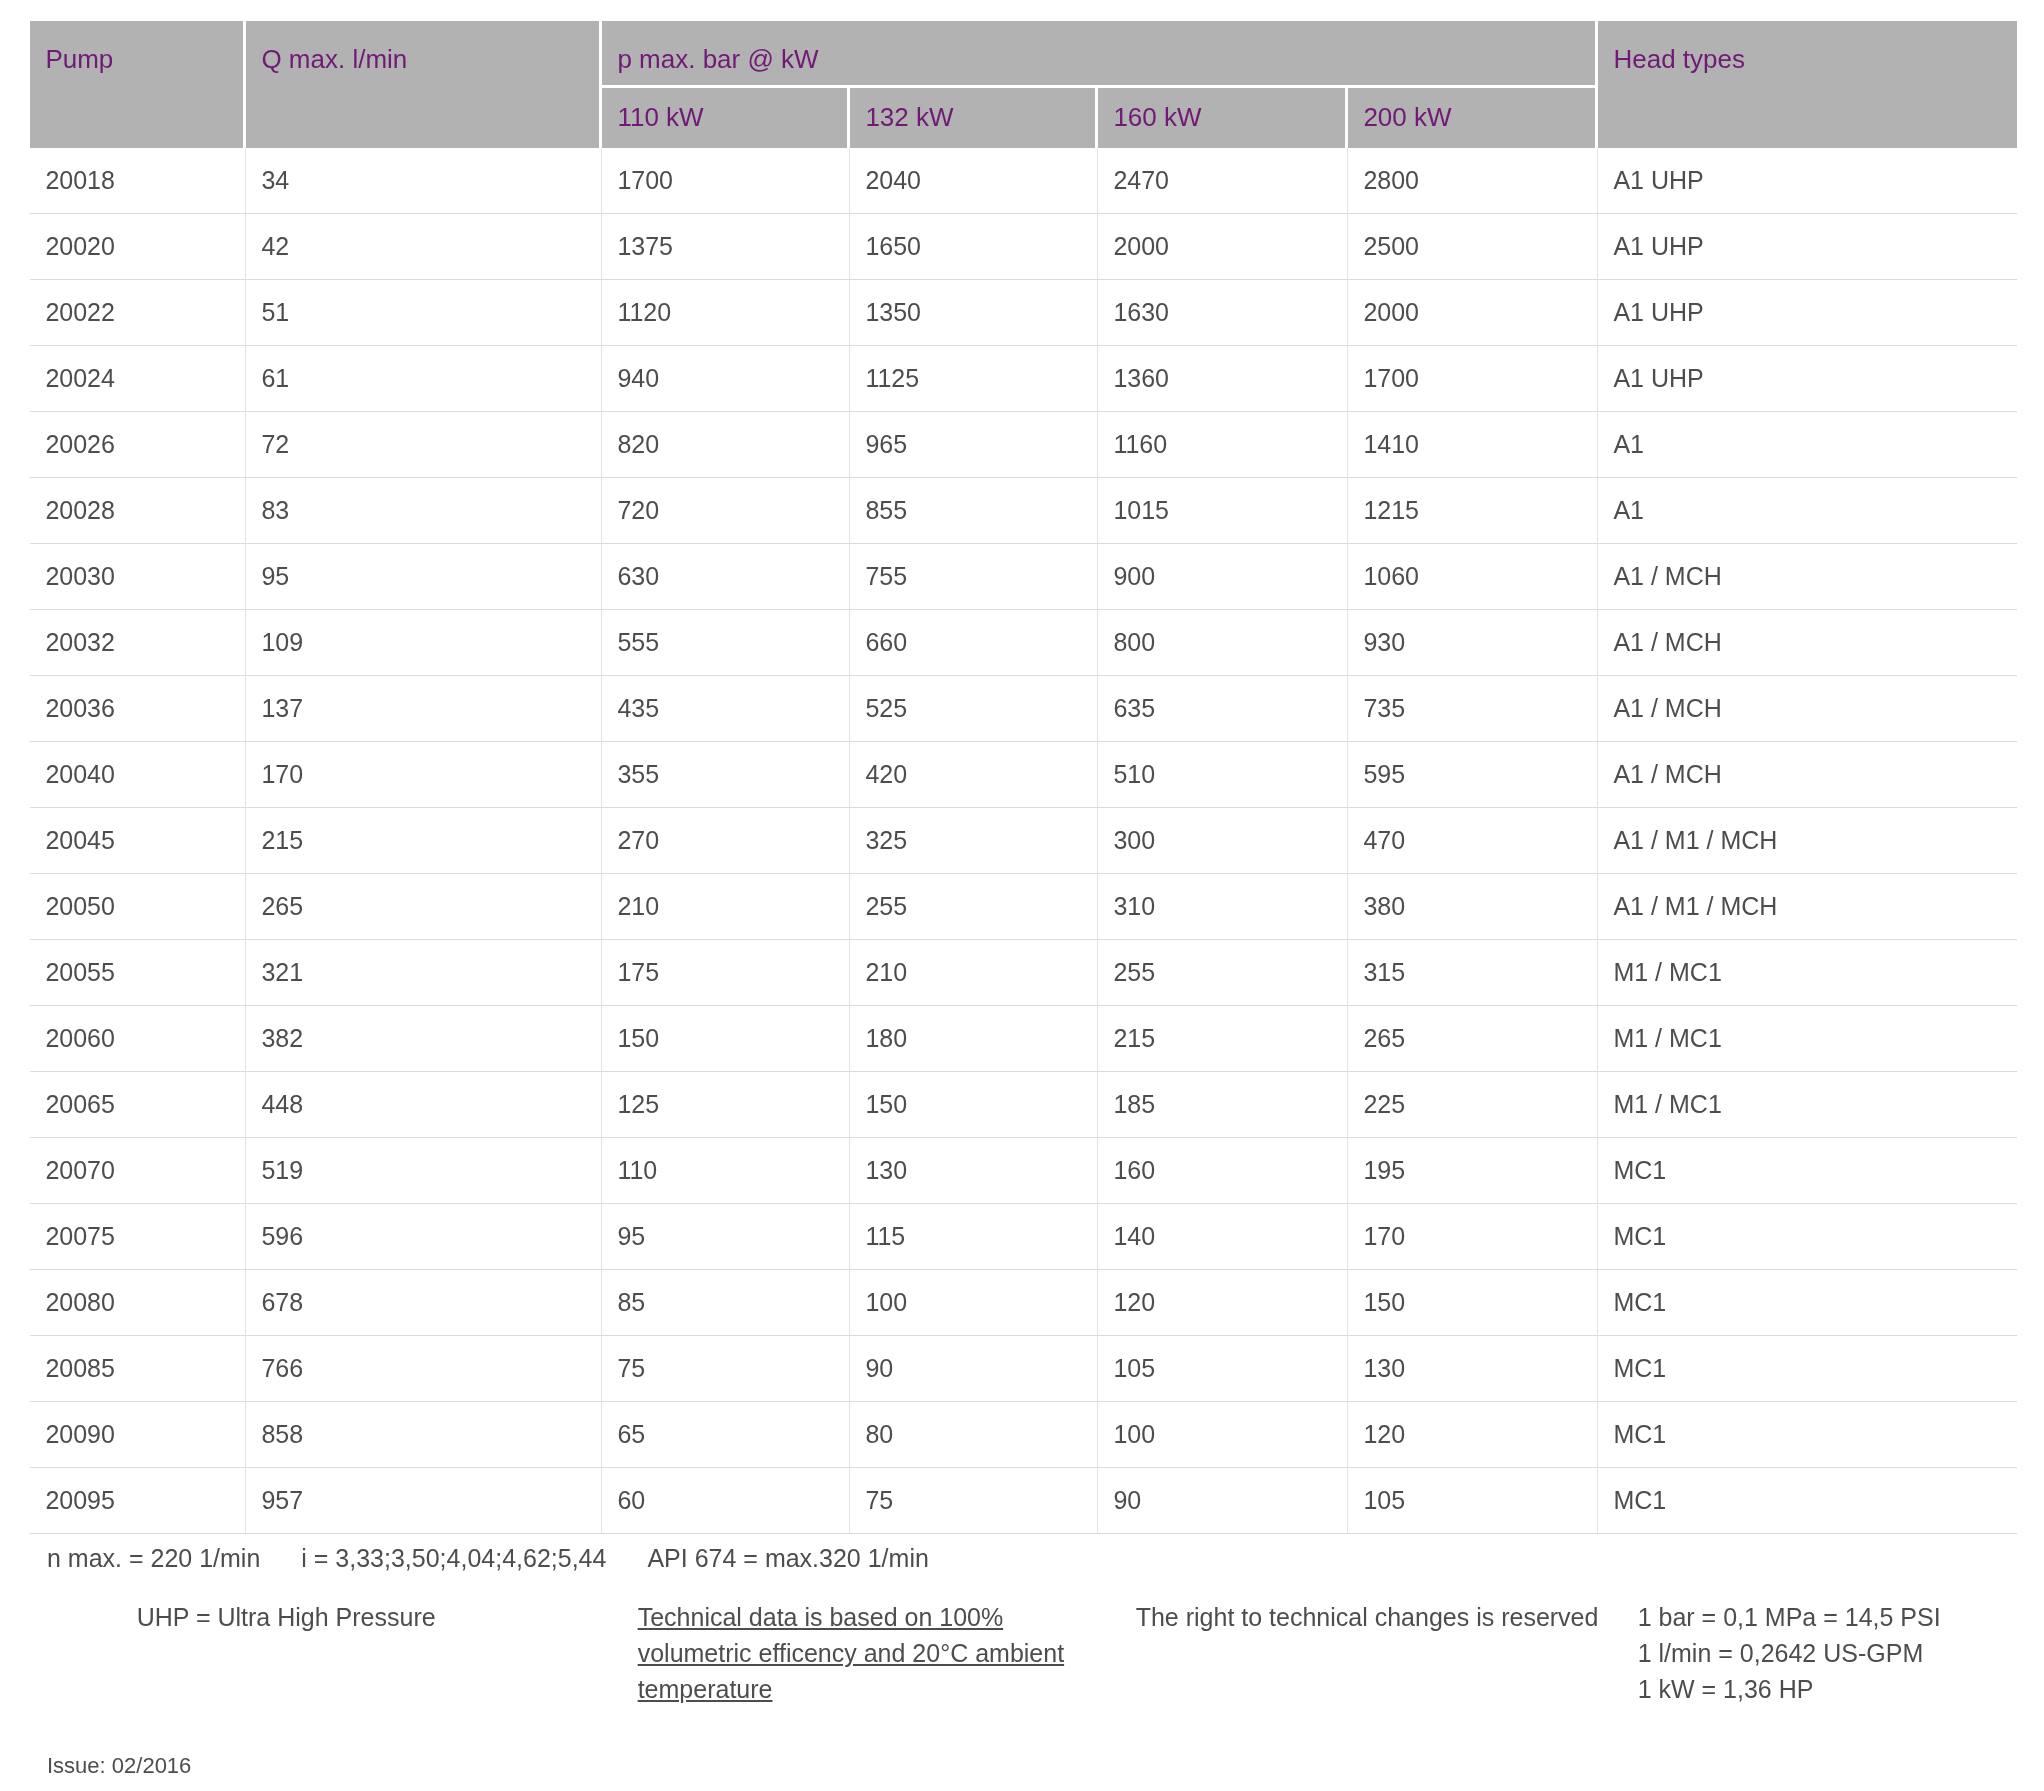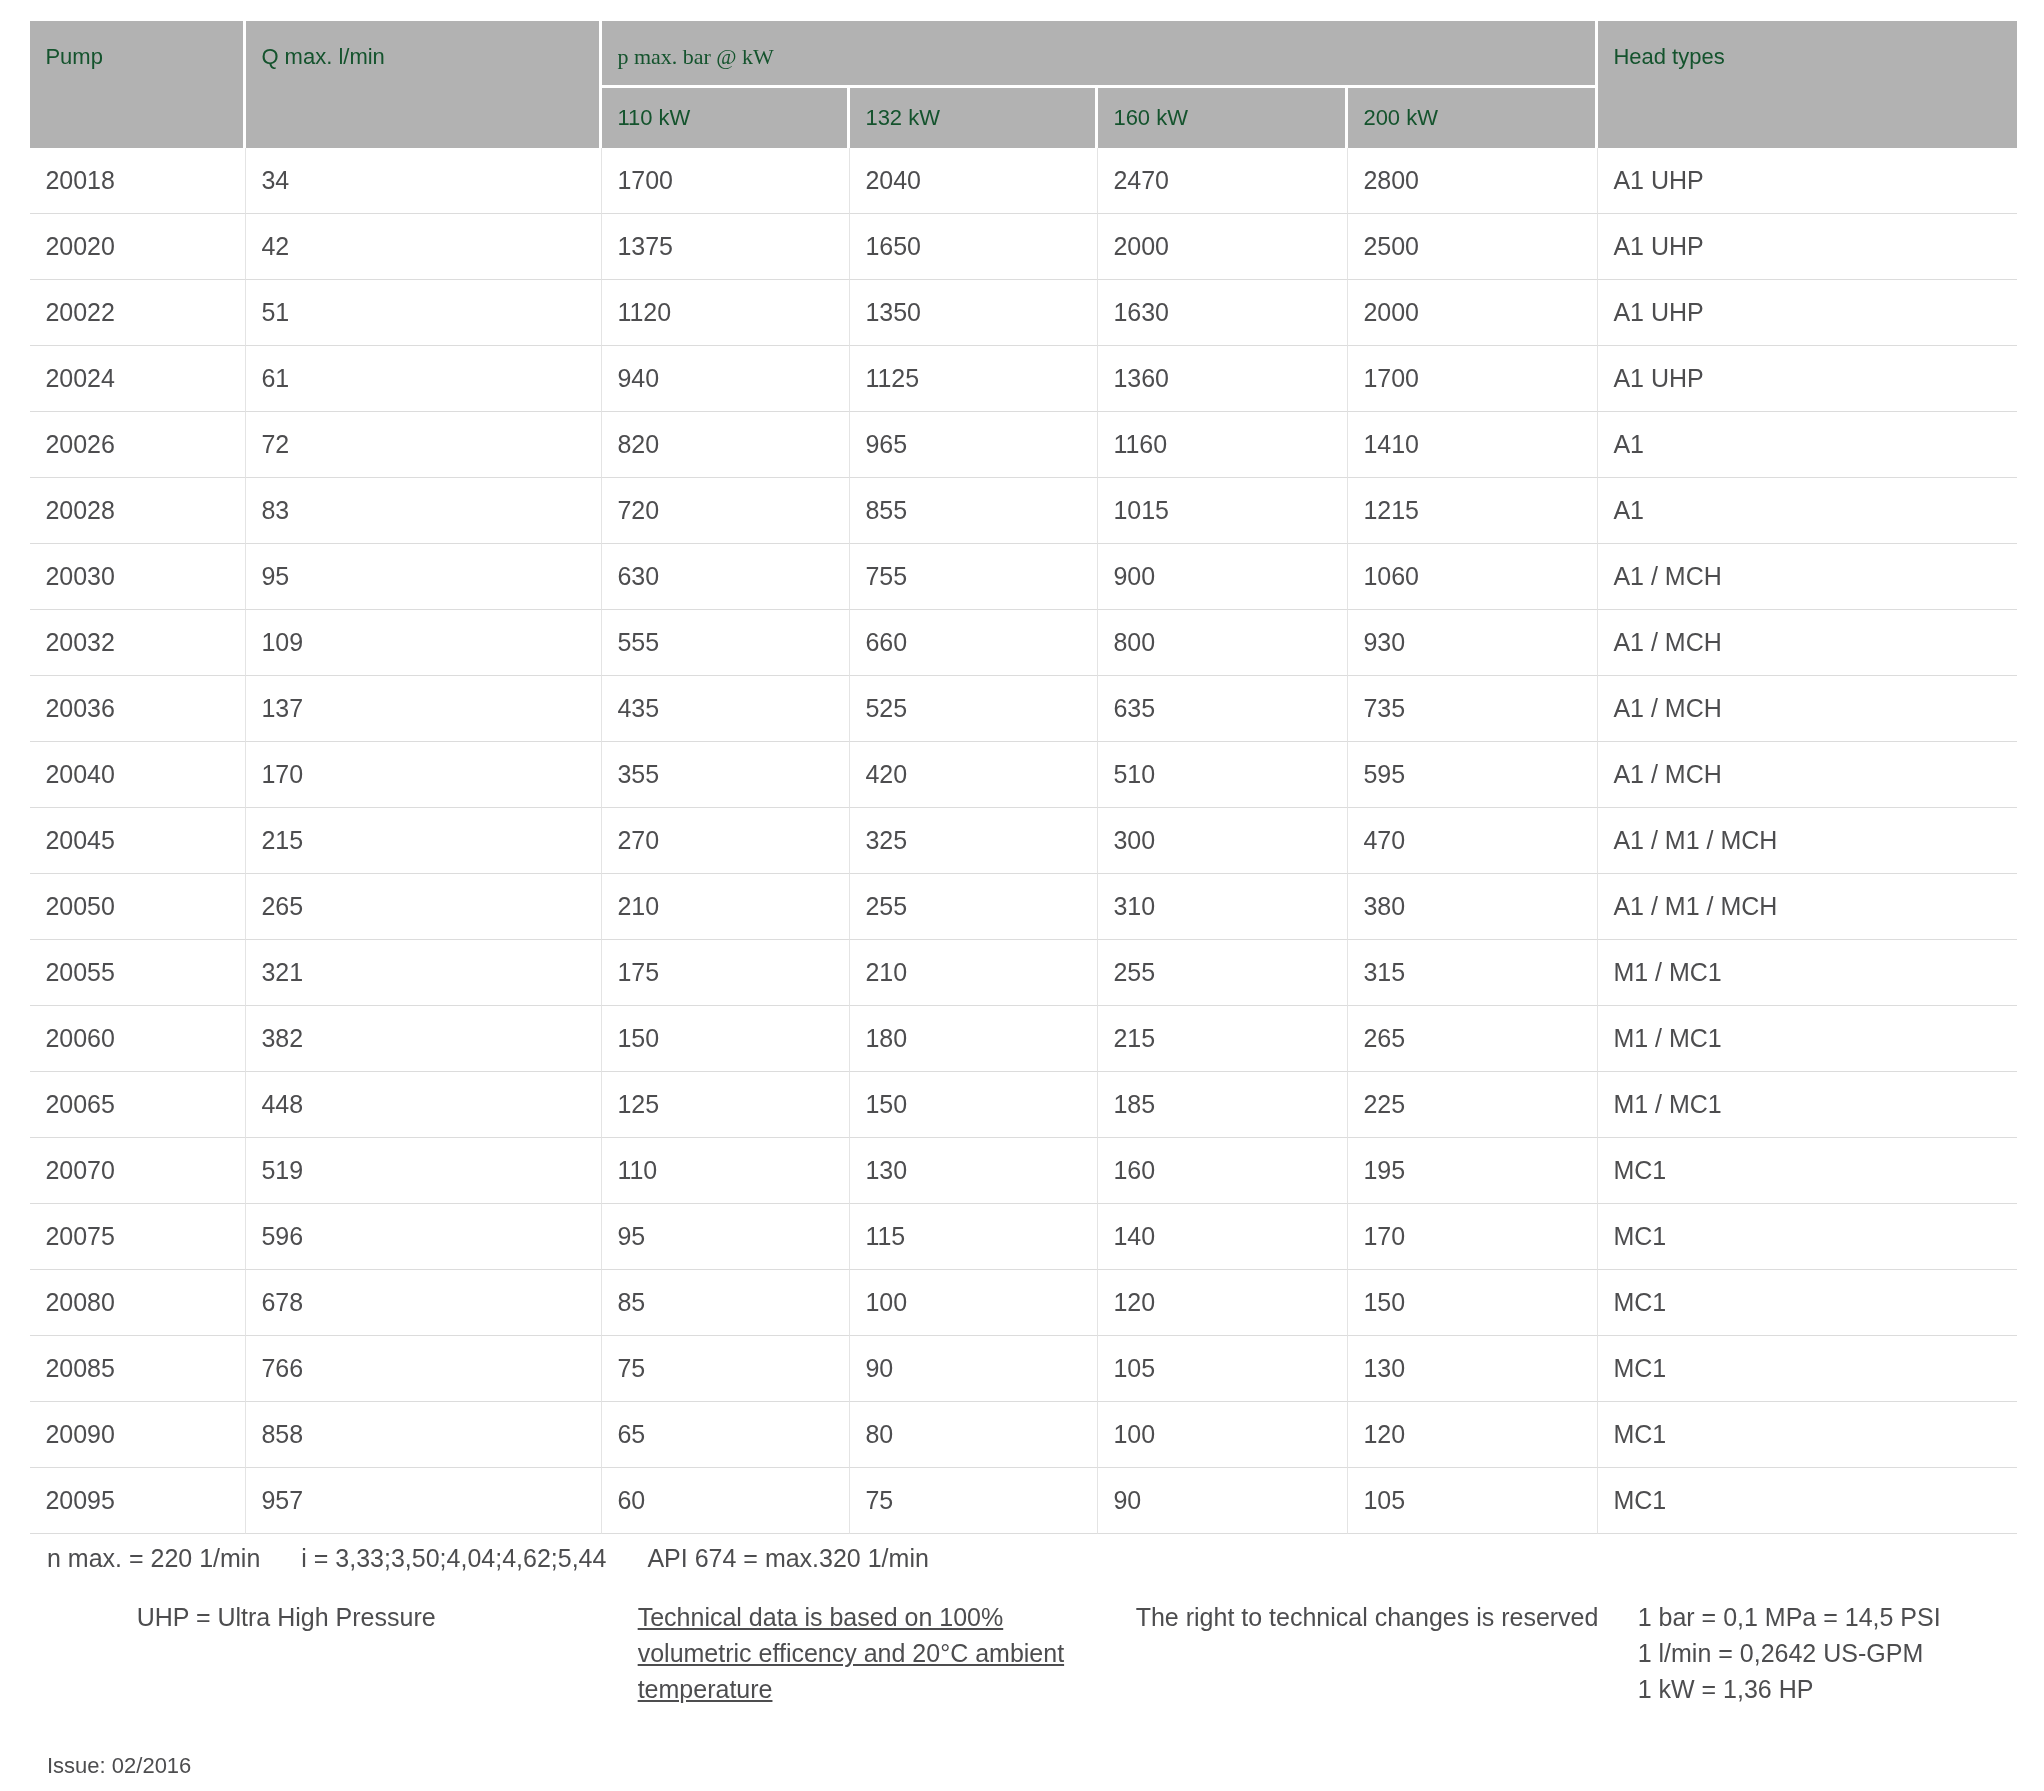--- a/index.html
+++ b/index.html
@@ -23,40 +23,39 @@
   table.spec-table {
     border-collapse: separate;
     border-spacing: 0;
     width: 1987px;
     table-layout: fixed;
     font-size: 25px;
   }
 
   thead th {
     background: #b2b2b2;
-    color: #14532d;
+    color: #701a75;
     font-weight: 300;
     text-align: left;
     padding-left: 15.4px;
-    font-size: 22px;
+    font-size: 26px;
   }
   thead tr.hrow-1 { height: 67px; }
   thead tr.hrow-2 { height: 60px; }
 
   th.span-both {
     vertical-align: top;
     padding-top: 23px;
   }
   th.sep-right   { border-right: 3.4px solid #ffffff; }
   th.group-pmax  {
     vertical-align: top;
     padding-top: 23px;
     border-right: 3.4px solid #ffffff;
     border-bottom: 3.4px solid #ffffff;
-    font-family: Liberation Serif, serif;
   }
   th.kw-col { vertical-align: middle; margin-left: 28px; }
 
   tbody td {
     height: 66px;
     vertical-align: middle;
     padding-left: 15.4px;
     background: #ffffff;
     border-bottom: 1.7px solid #dcdcdc;
     border-right: 1.7px solid #e4e4e4;

